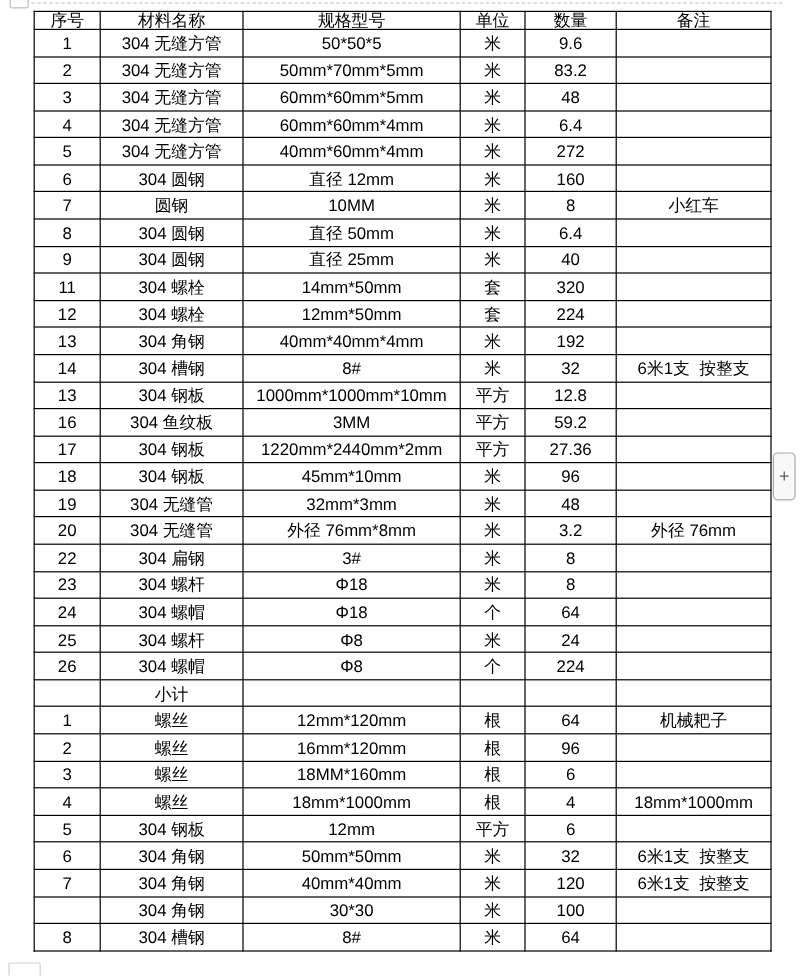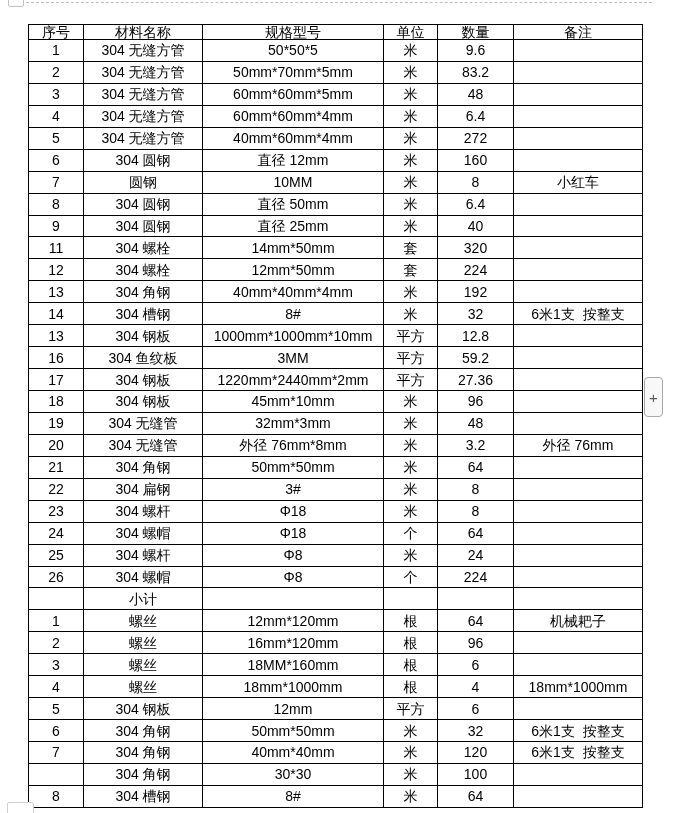--- a/index.html
+++ b/index.html
@@ -15,21 +15,21 @@
     border-top:1.5px dashed #bdbdbd;
   }
   
   .handle{
     position:absolute;background:#ffffff;border:1px solid #bfbfbf;border-radius:2px;
   }
   .handle-top{left:8px;top:-9px;width:14px;height:14px;}
   .handle-bottom{left:7px;top:802px;width:25px;height:22px;border-color:#cfcfcf;}
   
   table.materials{
-    position:absolute;left:28px;top:24px;width:614px;height:784px;
+    position:absolute;left:28px;top:9px;width:614px;height:784px;
     border-collapse:collapse;table-layout:fixed;
   }
   table.materials th,
   table.materials td{
     border:1.5px solid #000000;
     padding:0;
     text-align:center;vertical-align:middle;
     font-size:14px;font-weight:normal;line-height:1;
     white-space:pre;overflow:hidden;
     color:#000;
@@ -215,28 +215,20 @@
       </tr>
       <tr>
         <td>20</td>
         <td>304 无缝管</td>
         <td>外径 76mm*8mm</td>
         <td>米</td>
         <td>3.2</td>
         <td>外径 76mm</td>
       </tr>
       <tr>
-        <td>21</td>
-        <td>304 角钢</td>
-        <td>50mm*50mm</td>
-        <td>米</td>
-        <td>64</td>
-        <td></td>
-      </tr>
-      <tr>
         <td>22</td>
         <td>304 扁钢</td>
         <td>3#</td>
         <td>米</td>
         <td>8</td>
         <td></td>
       </tr>
       <tr>
         <td>23</td>
         <td>304 螺杆</td>

